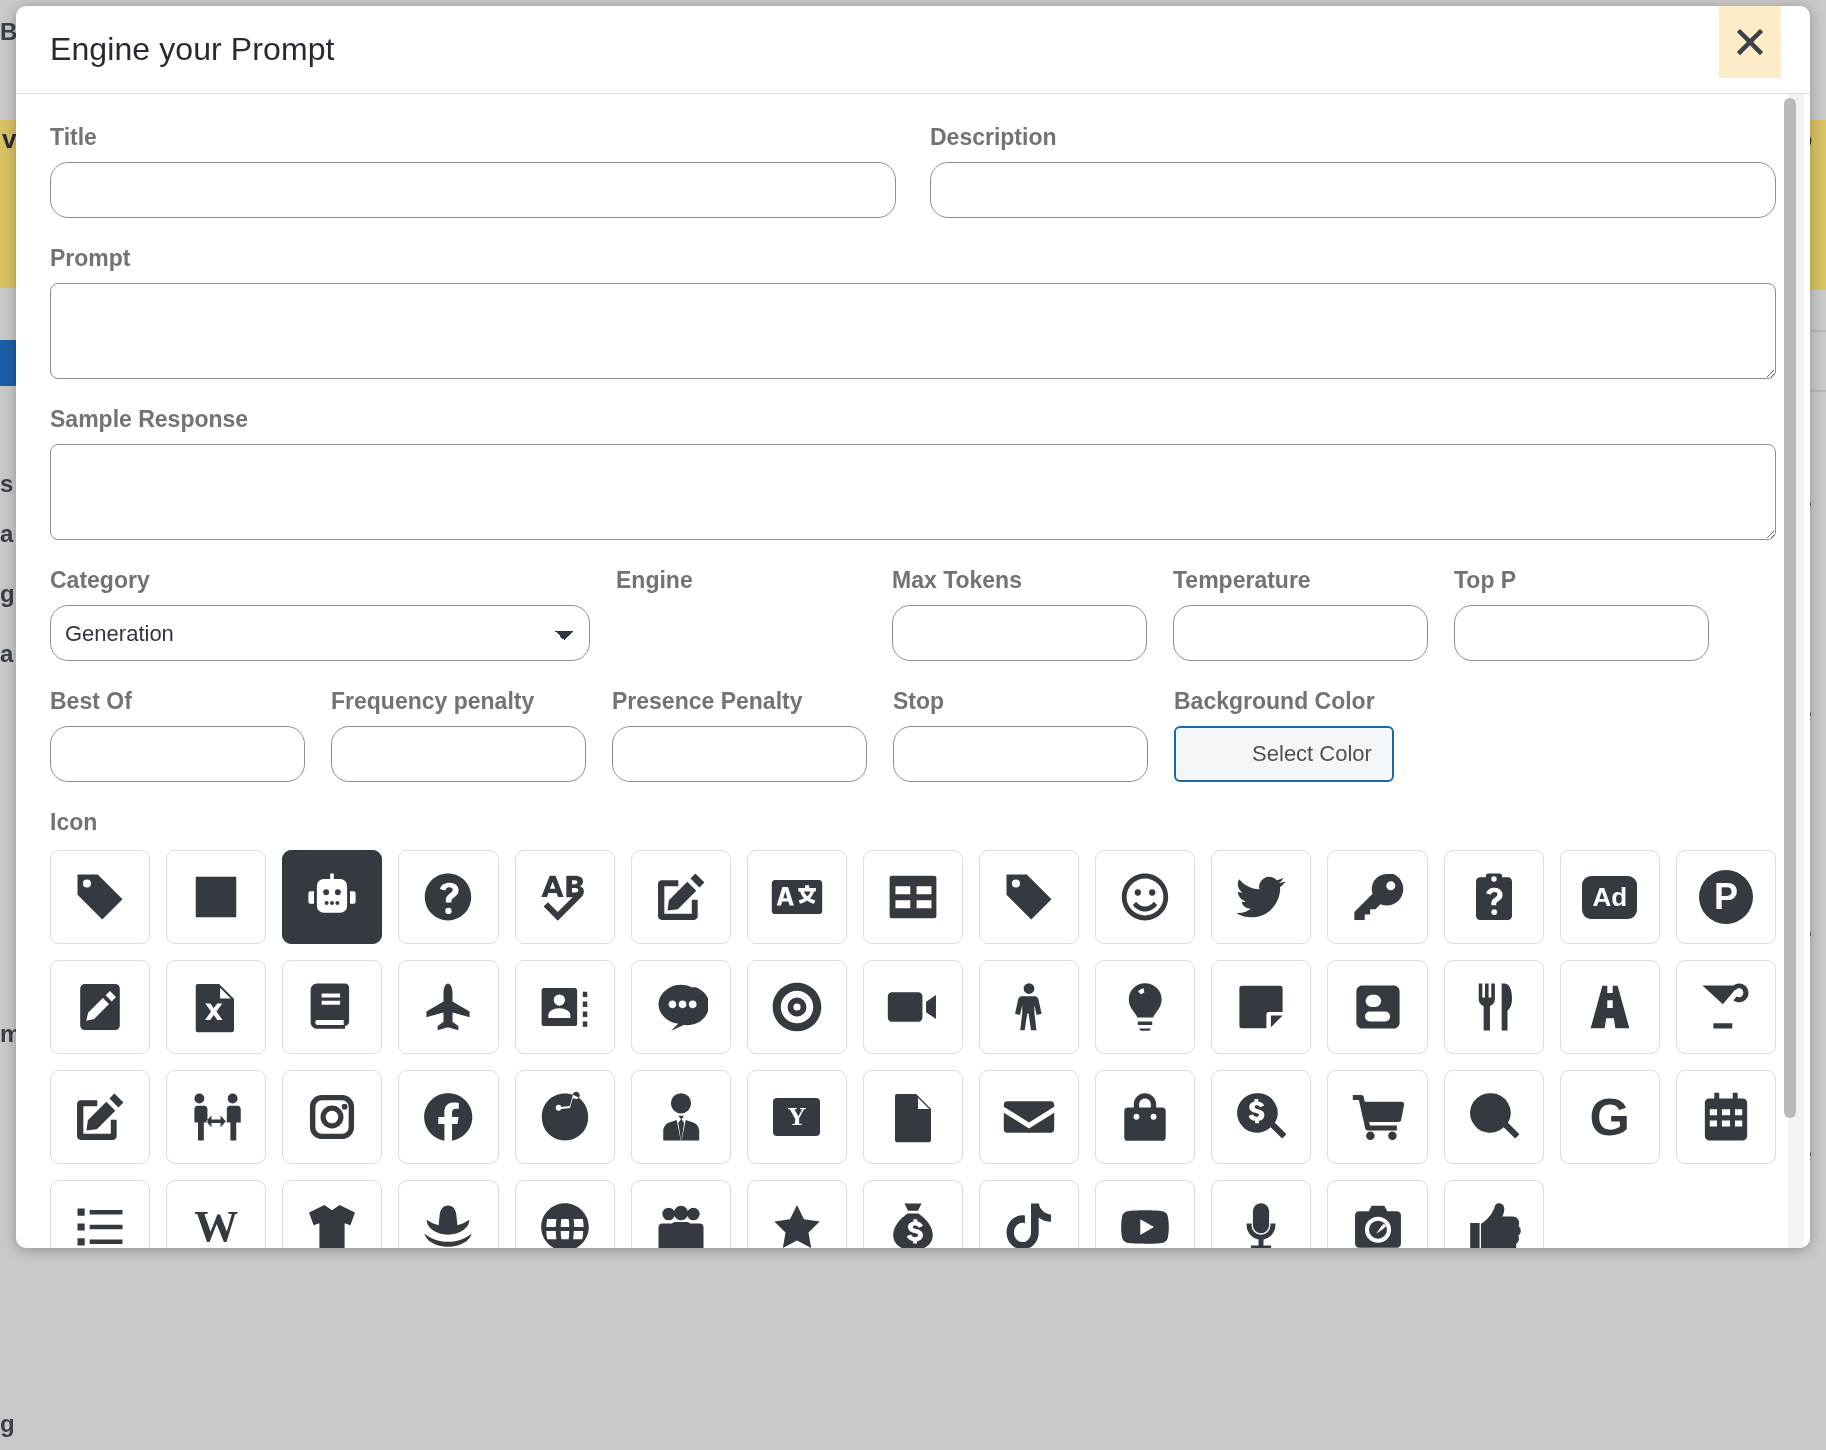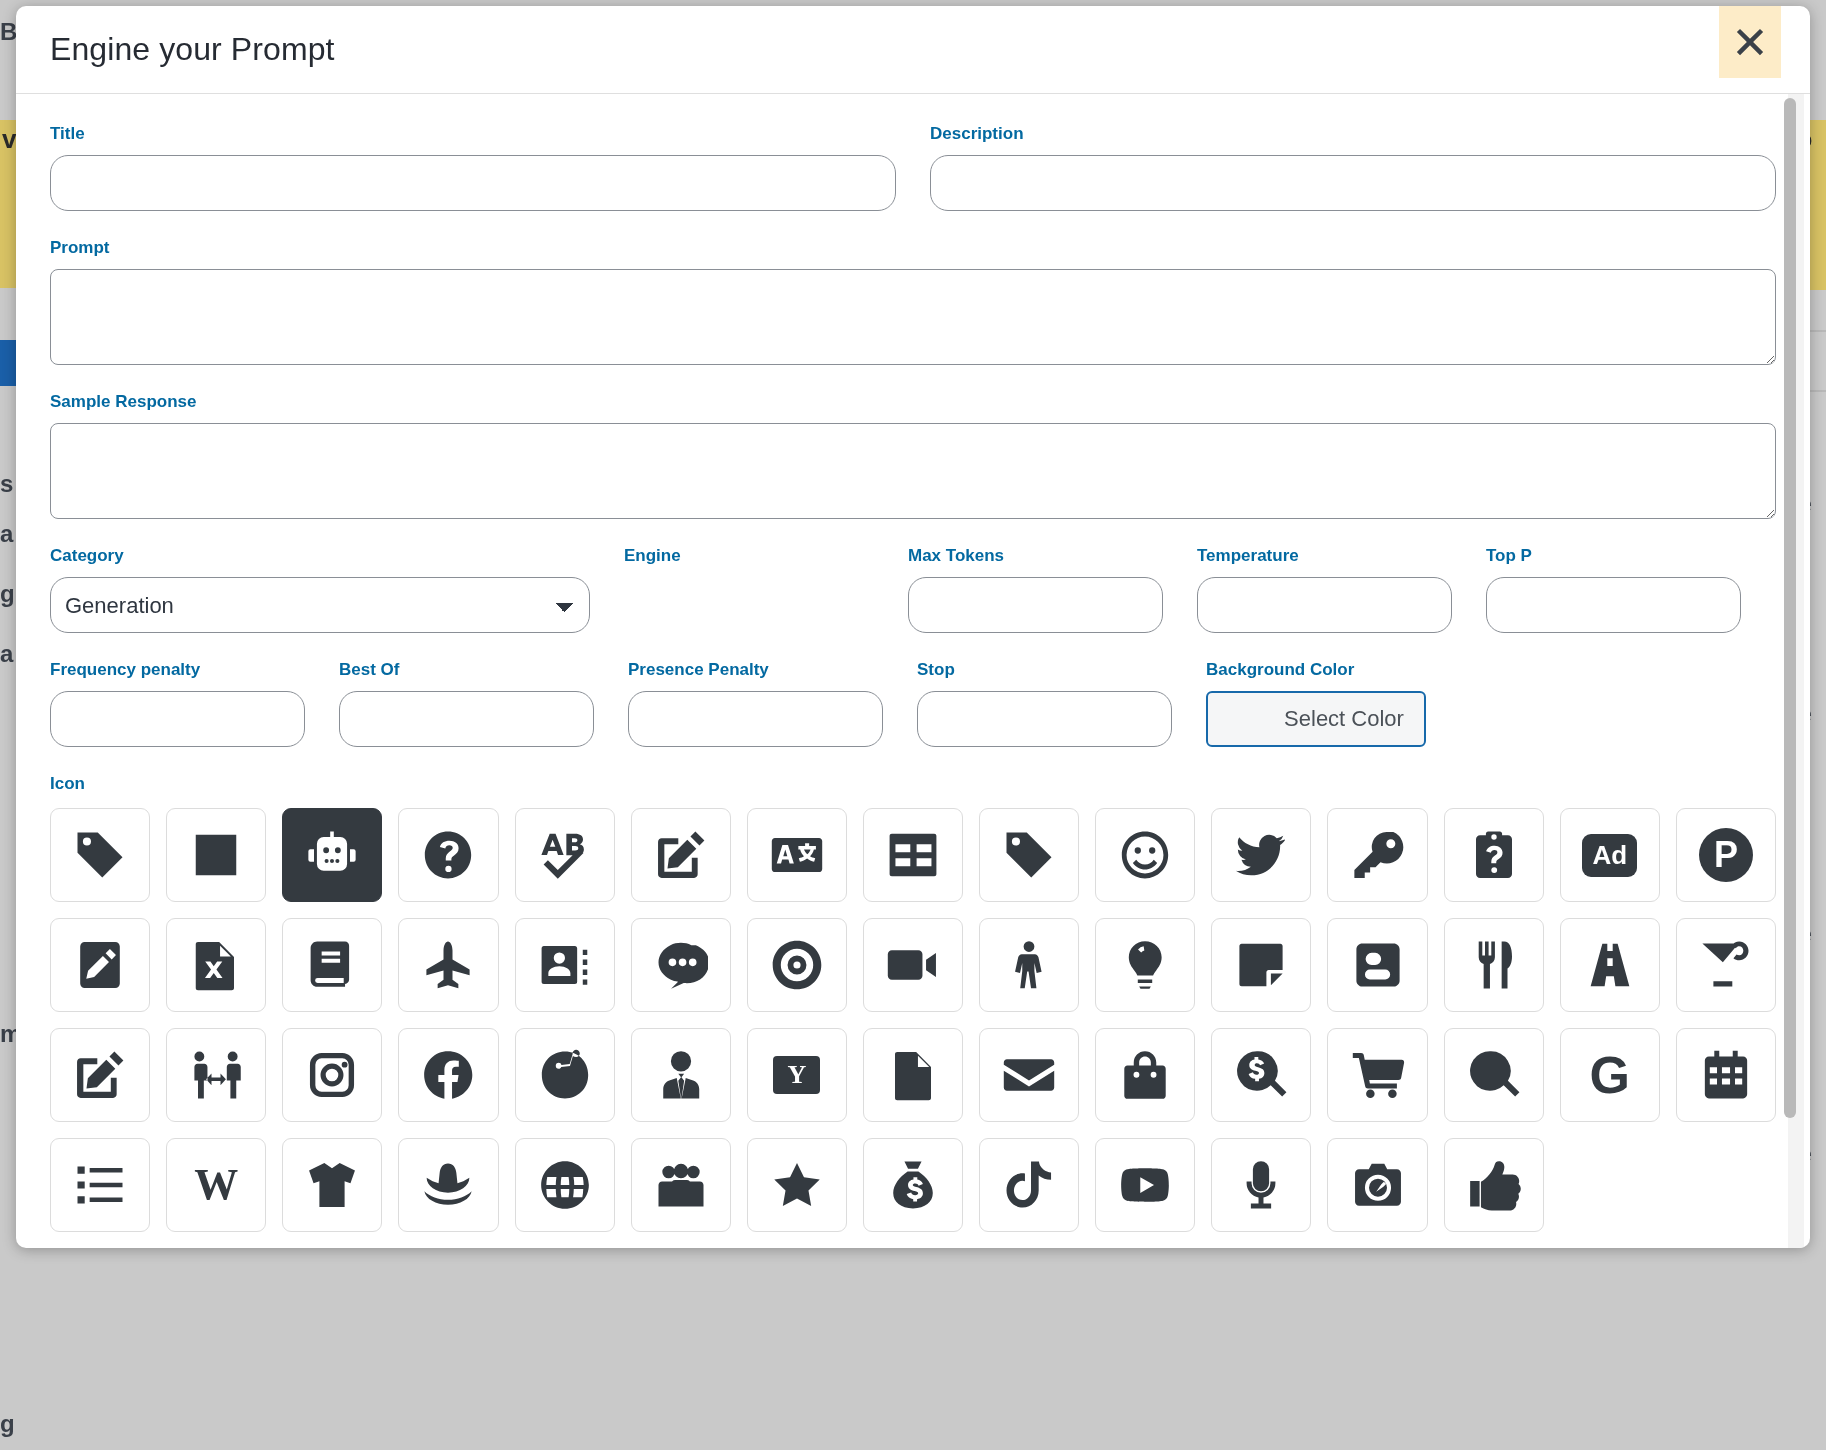--- a/index.html
+++ b/index.html
@@ -72,21 +72,21 @@
     position: absolute; right: 6px; top: 0; bottom: 0;
     width: 16px; background: #f3f3f3;
   }
   #scroll-thumb {
     position: absolute; right: 8px; top: 4px;
     width: 12px; height: 1020px;
     background: #b9b9b9; border-radius: 7px;
   }
 
   .label {
-    font-size: 17px; font-weight: 700; color: #0369a1;
+    font-size: 23px; font-weight: 700; color: #737373;
     margin-bottom: 11px; display: block;
   }
   .field-row { display: flex; gap: 34px; }
   .input-box {
     width: 100%; height: 56px;
     border: 1.5px solid #8a8f96; border-radius: 18px;
     background: #fff; outline: none;
     font-size: 22px; color: #2f3640;
     padding: 0 14px;
     font-family: "Liberation Sans", sans-serif;
@@ -109,21 +109,21 @@
       linear-gradient(135deg, #2f3640 50%, transparent 50%);
     background-position:
       calc(100% - 25px) 25px,
       calc(100% - 16px) 25px;
     background-size: 9px 9px, 9px 9px;
     background-repeat: no-repeat;
     padding-right: 44px;
   }
 
   
-  .params-row { display: flex; gap: 34px; margin-bottom: 27px; }
+  .params-row { display: flex; gap: 26px; margin-bottom: 27px; }
   .param { display: flex; flex-direction: column; }
 
   
   .color-picker {
     display: flex; align-items: center;
     width: 220px; height: 56px;
     border: 2px solid #1769aa; border-radius: 6px;
     background: #f5f6f7; cursor: pointer; overflow: hidden;
   }
   .color-swatch { width: 56px; border-right: 1px solid #c8ccd0; background: #f5f6f7; }
@@ -260,25 +260,25 @@
         <input class="input-box" type="text" style="">
       </div>
       <div class="param" style="width:255px">
         <label class="label">Top P</label>
         <input class="input-box" type="text" style="">
       </div>
     </div>
 
     <div class="params-row">
       <div class="param" style="width:255px">
+        <label class="label">Best Of</label>
+        <input class="input-box" type="text" style="">
+      </div>
+      <div class="param" style="width:255px">
         <label class="label">Frequency penalty</label>
-        <input class="input-box" type="text" style="">
-      </div>
-      <div class="param" style="width:255px">
-        <label class="label">Best Of</label>
         <input class="input-box" type="text" style="">
       </div>
       <div class="param" style="width:255px">
         <label class="label">Presence Penalty</label>
         <input class="input-box" type="text" style="">
       </div>
       <div class="param" style="width:255px">
         <label class="label">Stop</label>
         <input class="input-box" type="text" style="">
       </div>

